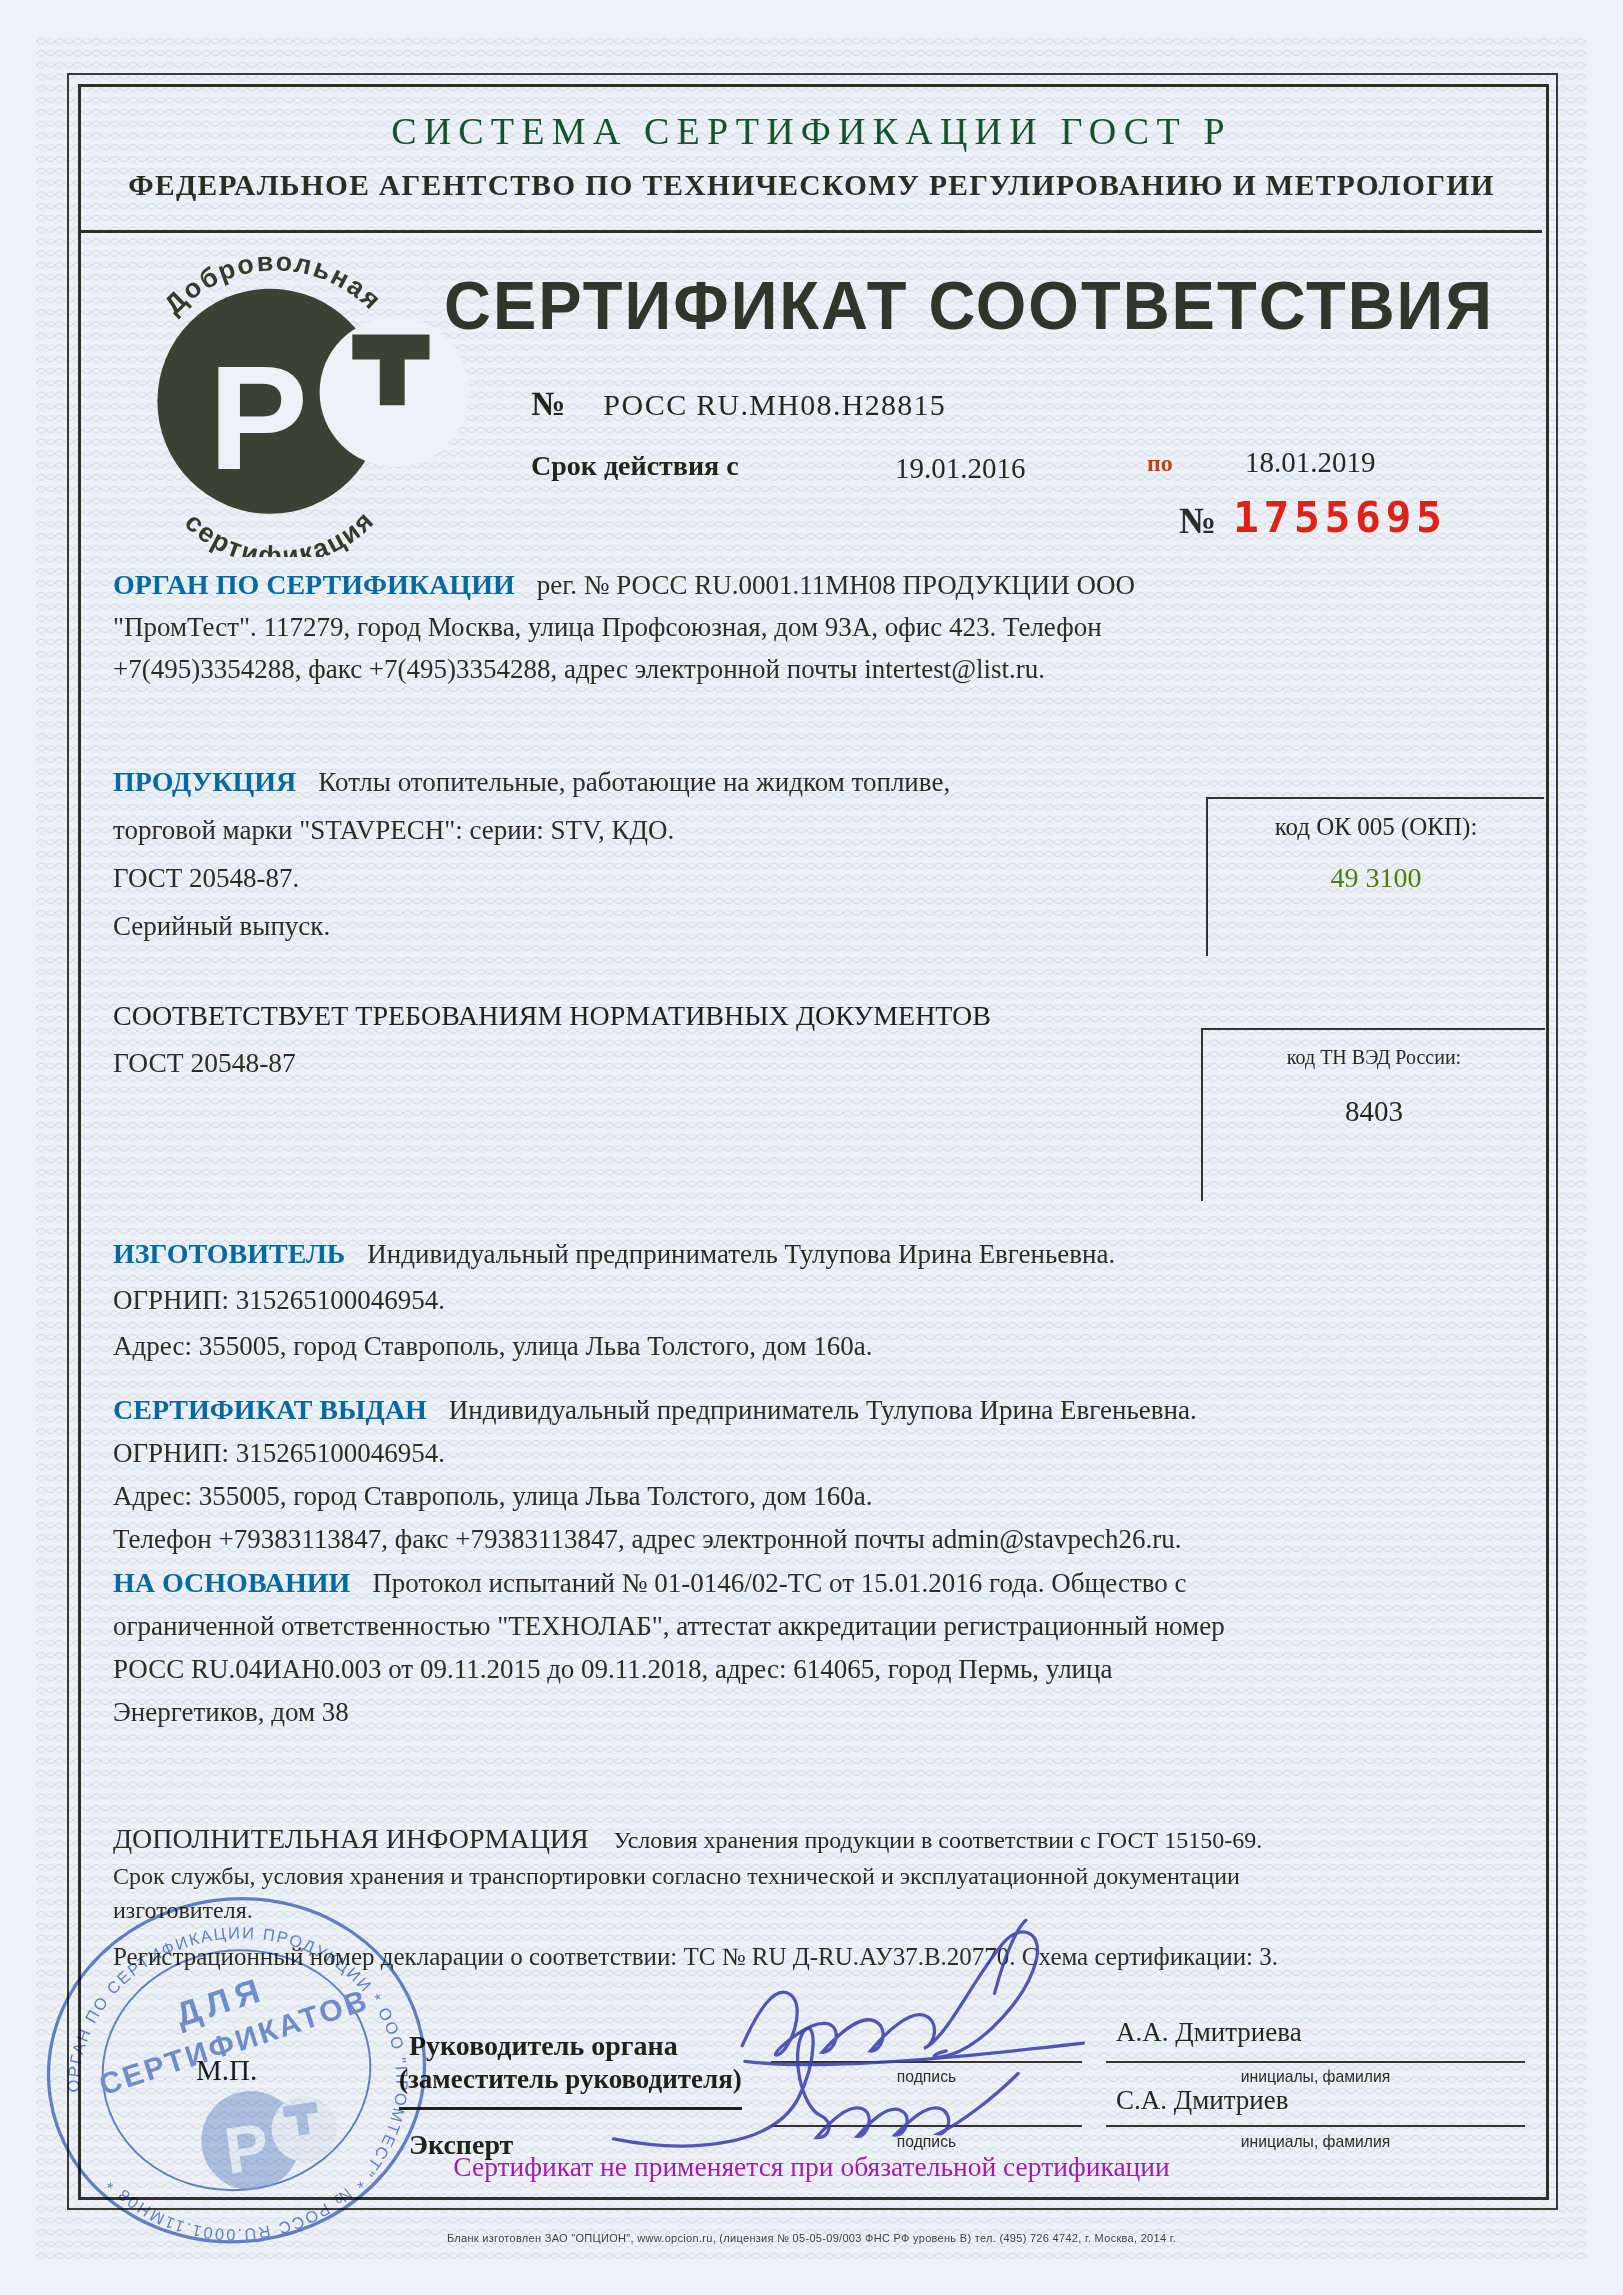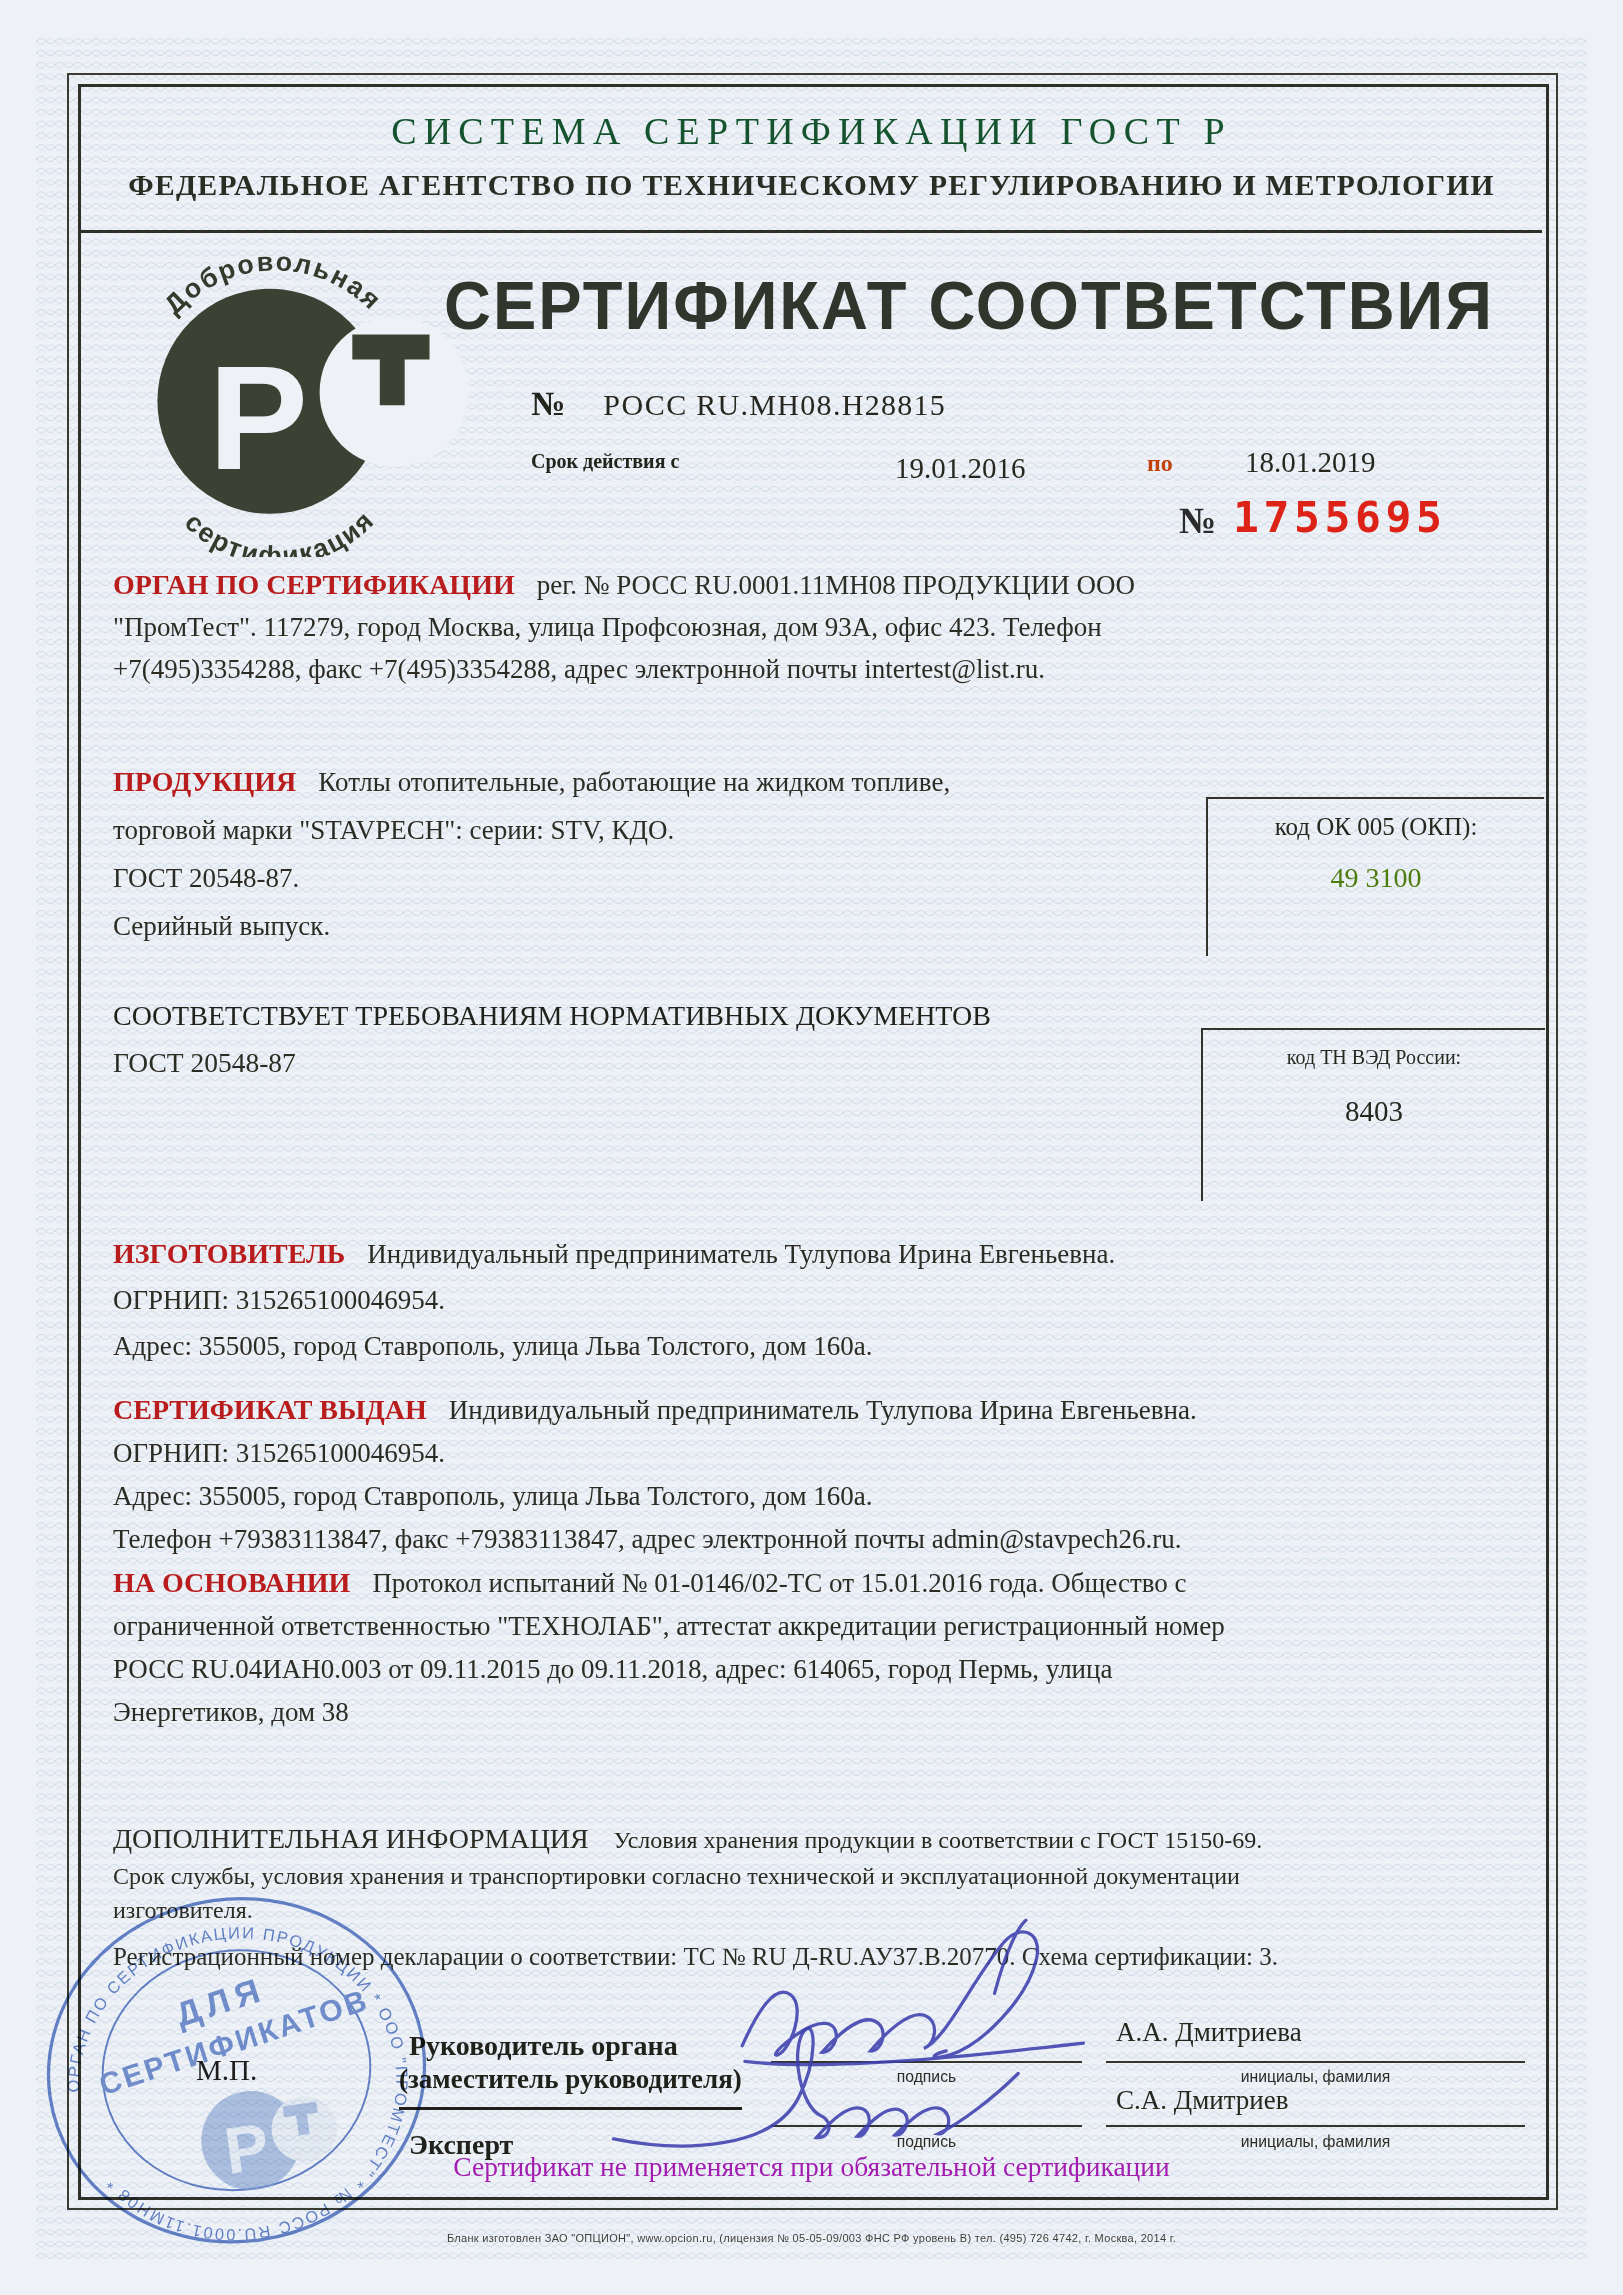--- a/index.html
+++ b/index.html
@@ -14,29 +14,29 @@
   .center{width:1623px;text-align:center;}
   .sys-title{top:109px;font-size:38px;letter-spacing:7.2px;color:#14532d;}
   .agency{top:169px;font-size:29.5px;font-weight:bold;letter-spacing:1.3px;color:#2a2d24;}
   .toprule{top:230px;left:81px;width:1461px;height:2.6px;background:#2f3129;}
   .doc-title{top:268px;left:419px;width:1100px;text-align:center;
              font-family:"Liberation Sans","DejaVu Sans",sans-serif;font-weight:bold;
              font-size:65px;letter-spacing:2px;color:#31362c;transform:scaleY(1.04);}
   .certnum-row{top:385px;left:531px;}
   .certnum-row .no{font-size:34px;font-weight:bold;color:#23251d;}
   .certnum-row .val{font-size:30px;letter-spacing:1.3px;margin-left:38px;color:#26281f;}
-  .validity-label{top:450px;left:531px;font-size:20px;font-weight:bold;color:#23251d;}
+  .validity-label{top:450px;left:531px;font-size:28px;font-weight:bold;color:#23251d;}
   .validity-from{top:452px;left:895px;font-size:29px;color:#26281f;}
   .validity-po{top:450px;left:1147px;font-size:24px;font-weight:bold;color:#c2410c;font-family:Liberation Serif, serif;}
   .validity-to{top:446px;left:1245px;font-size:29px;color:#26281f;}
   .blank-no{top:499px;left:1179px;font-size:37px;font-weight:bold;color:#2b2b2b;}
   .blank-digits{top:492px;left:1233px;font-family:"DejaVu Sans Mono","Liberation Mono",monospace;
                 font-size:43px;font-weight:bold;letter-spacing:4.6px;color:#dd2317;}
   .sec{line-height:42px;font-size:27px;}
-  .sec .lbl{font-size:28px;font-weight:bold;color:#b91c1c;}
+  .sec .lbl{font-size:28px;font-weight:bold;color:#0369a1;}
   .sec .gap{display:inline-block;width:22px;}
   .cb{top:564px;left:113px;width:1420px;}
   .prod{top:758px;left:113px;width:1087px;line-height:48px;}
   .okp-box{top:797px;left:1206px;width:336px;height:157px;
            border-top:2px solid #32342b;border-left:2px solid #32342b;text-align:center;}
   .okp-box .t1{margin-top:14.4px;font-size:25px;color:#26281f;}
   .okp-box .t2{margin-top:21px;font-size:28px;color:#4d7c0f;}
   .conf-lbl{top:1000px;left:113px;font-size:28px;font-weight:normal;color:#1f211a;}
   .conf-val{top:1047px;left:113px;font-size:27.5px;}
   .tnved-box{top:1028px;left:1201px;width:342px;height:171px;

